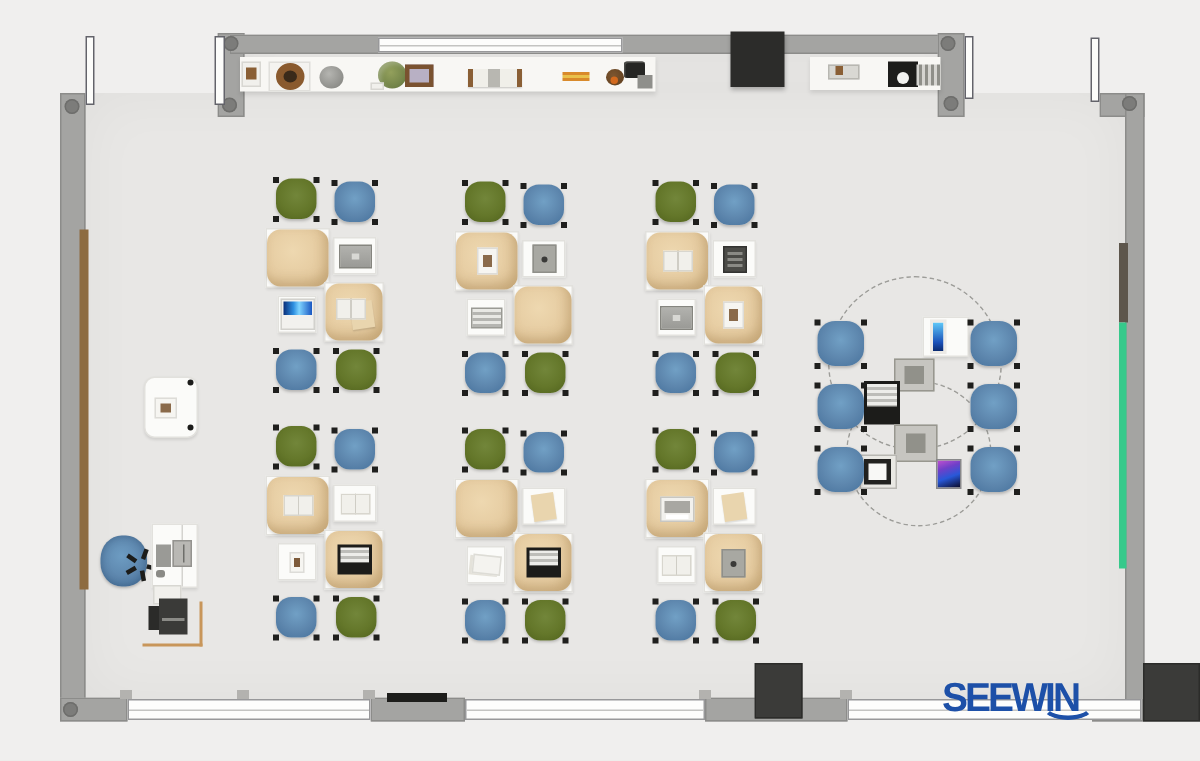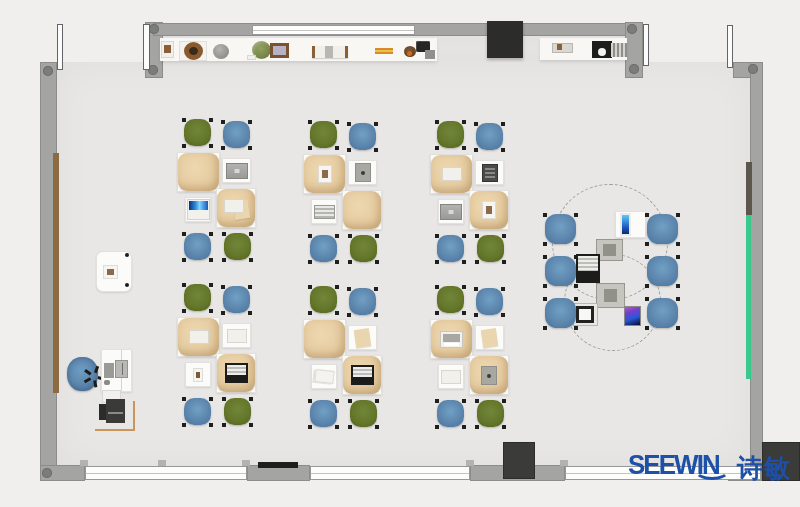--- a/index.html
+++ b/index.html
@@ -468,15 +468,14 @@
         <div class="p1"></div>
         <div class="p2"></div>
         <div class="p3"></div>
       </div>
       <div class="abs itm it-orangeline" style="left: 133px; top: 401px; width: 2px; height: 30px;"></div>
       <div class="abs itm it-orangeline" style="left: 95px; top: 429px; width: 40px; height: 2px;"></div>
     </div>
   <div class="logo">
     <span class="brand">SEEWIN</span>
     <span class="smile"></span>
-    <span class="cjk">诗敏</span>
   </div>
 </div>
 
 </body></html>

